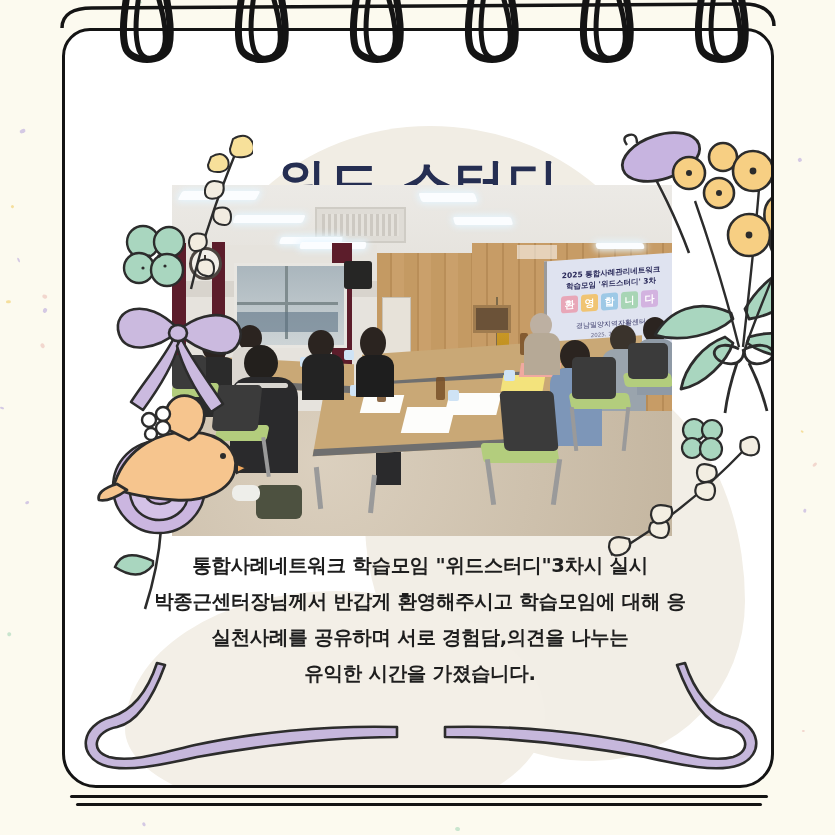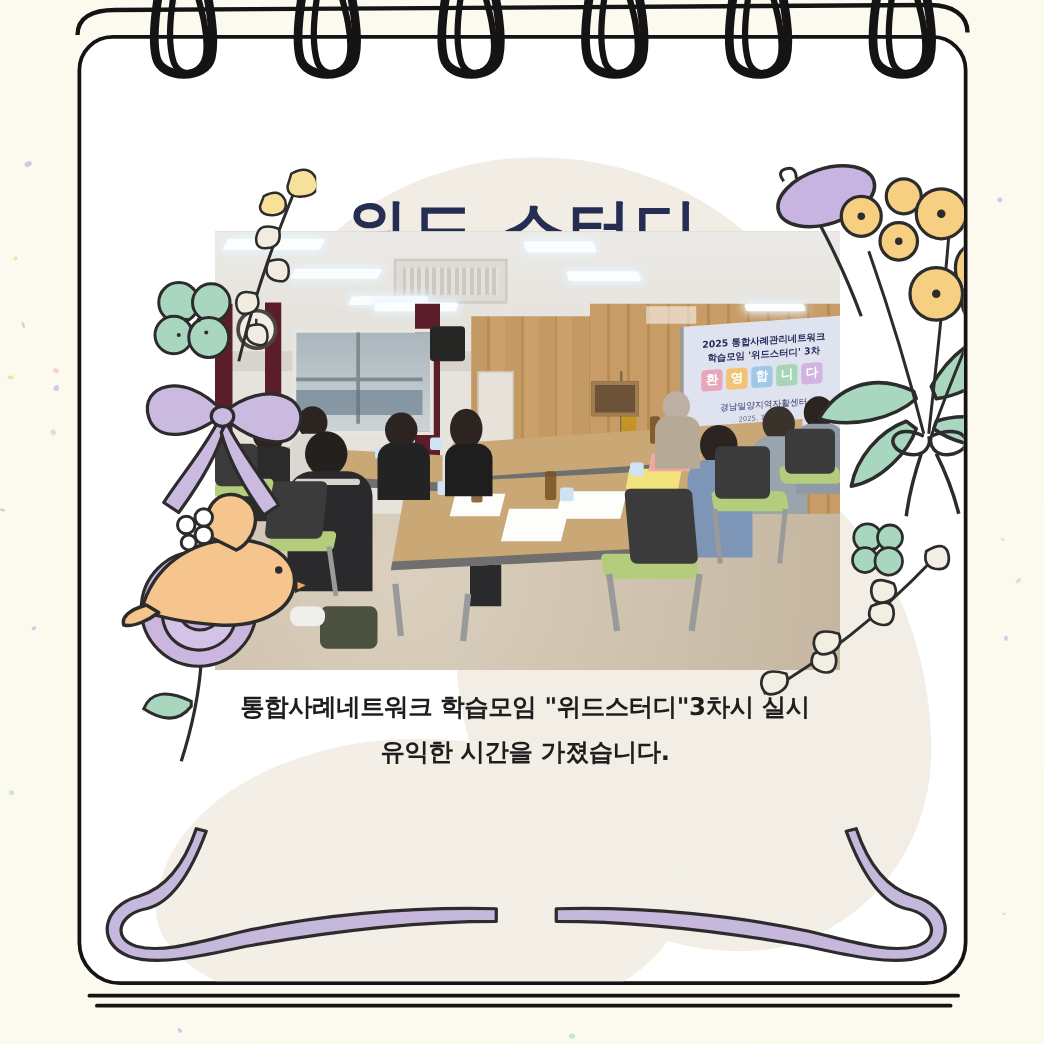--- a/index.html
+++ b/index.html
@@ -305,20 +305,22 @@
 
       <div class="chair-leg" style="left:144px;top:282px;width:5px;height:42px;transform:rotate(-6deg);"></div>
       <div class="chair-leg" style="left:198px;top:290px;width:5px;height:38px;transform:rotate(6deg);"></div>
 
       <div class="ph" style="left:84px;top:300px;width:46px;height:34px;background:#4d5140;border-radius:6px;"></div>
       <div class="ph" style="left:60px;top:300px;width:28px;height:16px;background:#eeeeea;border-radius:7px;"></div>
     </div>
 
     <div class="body-text" id="body-text" style="left:25px;top:517px;">
         <div>통합사례네트워크 학습모임 "위드스터디"3차시 실시</div>
+        <div>박종근센터장님께서 반갑게 환영해주시고 학습모임에 대해 응</div>
+        <div>실천사례를 공유하며 서로 경험담,의견을 나누는</div>
         <div>유익한 시간을 가졌습니다.</div>
       </div>
 
     <svg class="deco" style="left:78px;top:98px;" width="110" height="200" viewBox="0 0 110 200">
       <path d="M95 18 C80 55, 62 100, 48 160" stroke="#2c2c2c" stroke-width="2.4" fill="none"></path>
       <g fill="#f7e09a" stroke="#2c2c2c" stroke-width="2">
         <path d="M90 10 q14 -8 20 4 q4 12 -9 14 q-14 2 -14 -8 z"></path>
         <path d="M68 28 q12 -7 17 3 q3 10 -8 12 q-12 1 -12 -7 z"></path>
       </g>
       <g fill="#f2ece0" stroke="#2c2c2c" stroke-width="2">

